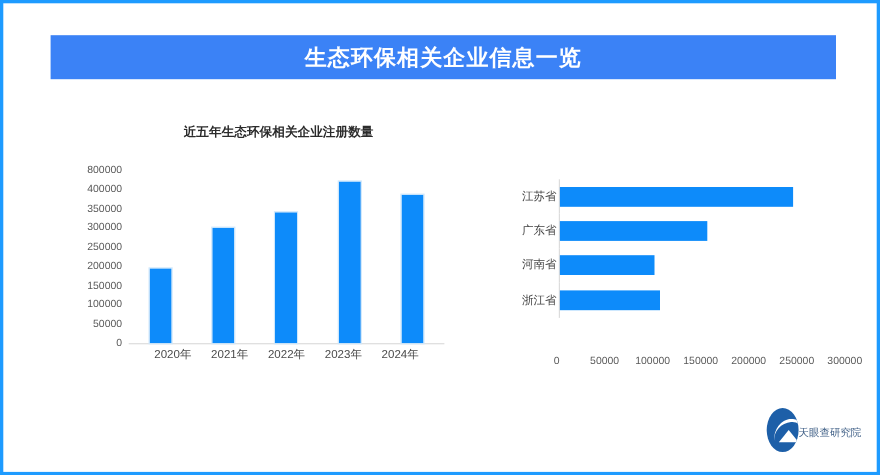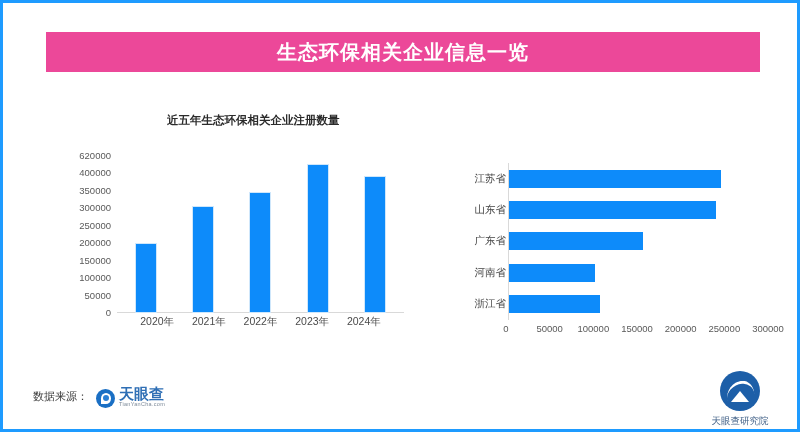--- a/index.html
+++ b/index.html
@@ -10,21 +10,21 @@
   }
   #infographic{
     position:relative;width:800px;height:432px;
     box-sizing:border-box;
     border:3px solid #1e9bff;
     background:#ffffff;
   }
   
   .title-banner{
     position:absolute;left:43px;top:29px;width:714px;height:40px;
-    background:#ec4899;
+    background:#3b82f6;
     display:flex;align-items:center;justify-content:center;
   }
   .title-banner .title-text{
     color:#ffffff;font-size:20px;font-weight:bold;letter-spacing:1px;
   }
   
   .panel{position:absolute;}
   .panel-title{
     font-size:11.5px;font-weight:bold;color:#2b2b2b;white-space:nowrap;
   }
@@ -108,21 +108,21 @@
   }
   .tyc-mark:before{
     content:"";position:absolute;left:7px;top:6.5px;
     width:6px;height:6px;border-radius:50%;background:#2a7fd4;z-index:2;
   }
   .tyc-wordmark{display:flex;flex-direction:column;line-height:1;}
   .tyc-cn{font-size:15px;font-weight:bold;color:#2f6fb5;letter-spacing:0px;}
   .tyc-en{font-size:5.5px;color:#7d8a99;letter-spacing:0.3px;margin-top:1px;}
   #footer-brand{
     position:absolute;left:694px;top:368px;width:86px;
-    display:flex;flex-direction:column;align-items:center;
+    display:flex;align-items:center;
   }
   .brand-mark{
     width:40px;height:40px;border-radius:50%;
     background:#1d5fa8;position:relative;overflow:hidden;
   }
   .brand-mark .swoosh{
     position:absolute;left:6px;top:10px;width:28px;height:15px;
     border-top:3px solid #ffffff;
     border-radius:60% 40% 0 0 / 100% 80% 0 0;
     transform:rotate(-6deg);
@@ -143,21 +143,21 @@
 
   <div class="title-banner">
     <span class="title-text">生态环保相关企业信息一览</span>
   </div>
 
   <div class="panel" id="left-panel">
     <div class="panel-title">近五年生态环保相关企业注册数量</div>
 
     <div class="col-chart">
       <div class="col-ylabels" id="col-ylabels">
-          <div class="ytick" style="top: 0px;">620000</div>
+          <div class="ytick" style="top: 0px;">800000</div>
           <div class="ytick" style="top: 17.4444px;">400000</div>
           <div class="ytick" style="top: 34.8889px;">350000</div>
           <div class="ytick" style="top: 52.3333px;">300000</div>
           <div class="ytick" style="top: 69.7778px;">250000</div>
           <div class="ytick" style="top: 87.2222px;">200000</div>
           <div class="ytick" style="top: 104.667px;">150000</div>
           <div class="ytick" style="top: 122.111px;">100000</div>
           <div class="ytick" style="top: 139.556px;">50000</div>
           <div class="ytick" style="top: 157px;">0</div>
         </div>
@@ -192,26 +192,20 @@
 
     <div class="bar-chart">
       <div class="bar-rows" id="bar-rows">
           <div class="bar-row">
             <div class="bar-cat">江苏省</div>
             <div class="bar-track">
               <div class="bar-fill" title="江苏省: 245000" style="width: 81.6667%; background: rgb(13, 139, 250);"></div>
             </div>
           </div>
           <div class="bar-row">
-            <div class="bar-cat">山东省</div>
-            <div class="bar-track">
-              <div class="bar-fill" title="山东省: 240000" style="width: 80%; background: rgb(13, 139, 250);"></div>
-            </div>
-          </div>
-          <div class="bar-row">
             <div class="bar-cat">广东省</div>
             <div class="bar-track">
               <div class="bar-fill" title="广东省: 155000" style="width: 51.6667%; background: rgb(13, 139, 250);"></div>
             </div>
           </div>
           <div class="bar-row">
             <div class="bar-cat">河南省</div>
             <div class="bar-track">
               <div class="bar-fill" title="河南省: 100000" style="width: 33.3333%; background: rgb(13, 139, 250);"></div>
             </div>
@@ -228,30 +222,20 @@
           <div class="xtick" style="left: 43.6667px;">50000</div>
           <div class="xtick" style="left: 87.3333px;">100000</div>
           <div class="xtick" style="left: 131px;">150000</div>
           <div class="xtick" style="left: 174.667px;">200000</div>
           <div class="xtick" style="left: 218.333px;">250000</div>
           <div class="xtick" style="left: 262px;">300000</div>
         </div>
     </div>
   </div>
 
-  <div id="footer-source">
-    <span class="source-label">数据来源：</span>
-    <span class="tyc-logo">
-      <span class="tyc-mark"></span>
-      <span class="tyc-wordmark">
-        <span class="tyc-cn">天眼查</span>
-        <span class="tyc-en">TianYanCha.com</span>
-      </span>
-    </span>
-  </div>
 
   <div id="footer-brand">
     <span class="brand-mark">
       <span class="swoosh"></span>
       <span class="peak"></span>
     </span>
     <span class="brand-name">天眼查研究院</span>
   </div>
 
 </div>

